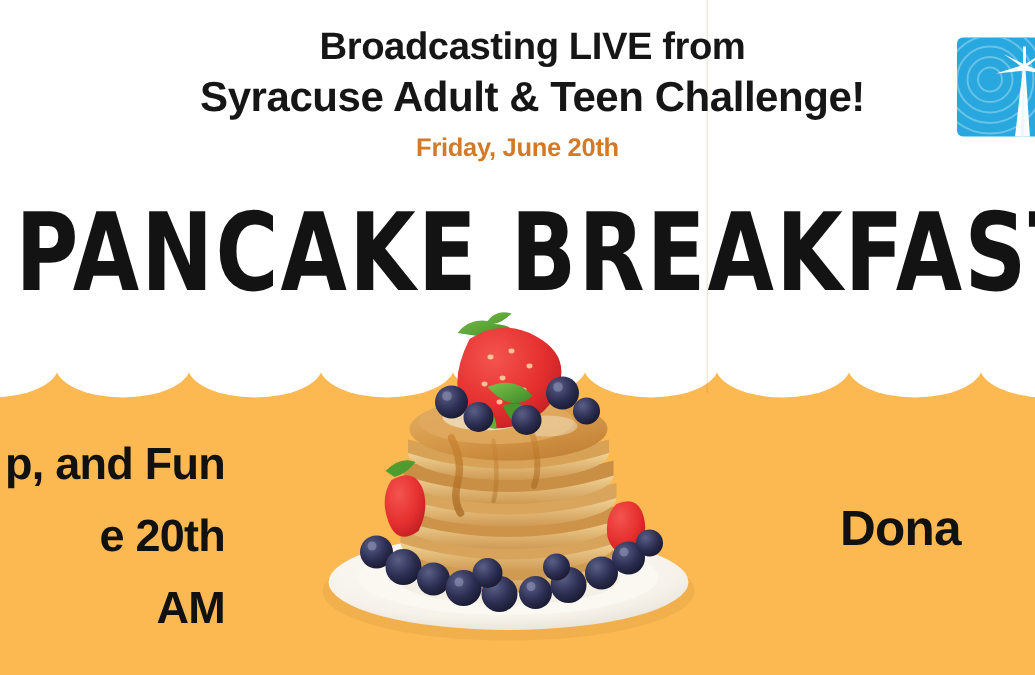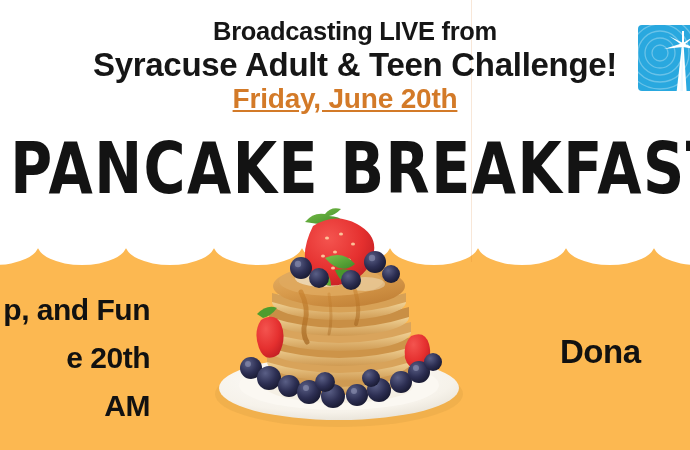--- a/index.html
+++ b/index.html
@@ -71,29 +71,28 @@
   }
   .hdr-line1, .hdr-line2 {
     color: #161616;
     font-weight: 700;
     font-size: 25.5px;
     line-height: 34px;
     letter-spacing: -0.3px;
     white-space: nowrap;
     padding-left: 20px;
   }
-  .hdr-line2 { font-size: 33px; }
+  .hdr-line2 { font-size: 28px; }
   .hdr-date {
     color: #d37a28;
     font-weight: 700;
-    font-size: 28px;
+    font-size: 17px;
     line-height: 33px;
     letter-spacing: -0.2px;
     white-space: nowrap;
-    text-decoration: underline;
   }
 
   
   .title {
     position: absolute;
     left: 0;
     top: 126px;
     width: 690px;
     text-align: center;
     z-index: 7;

